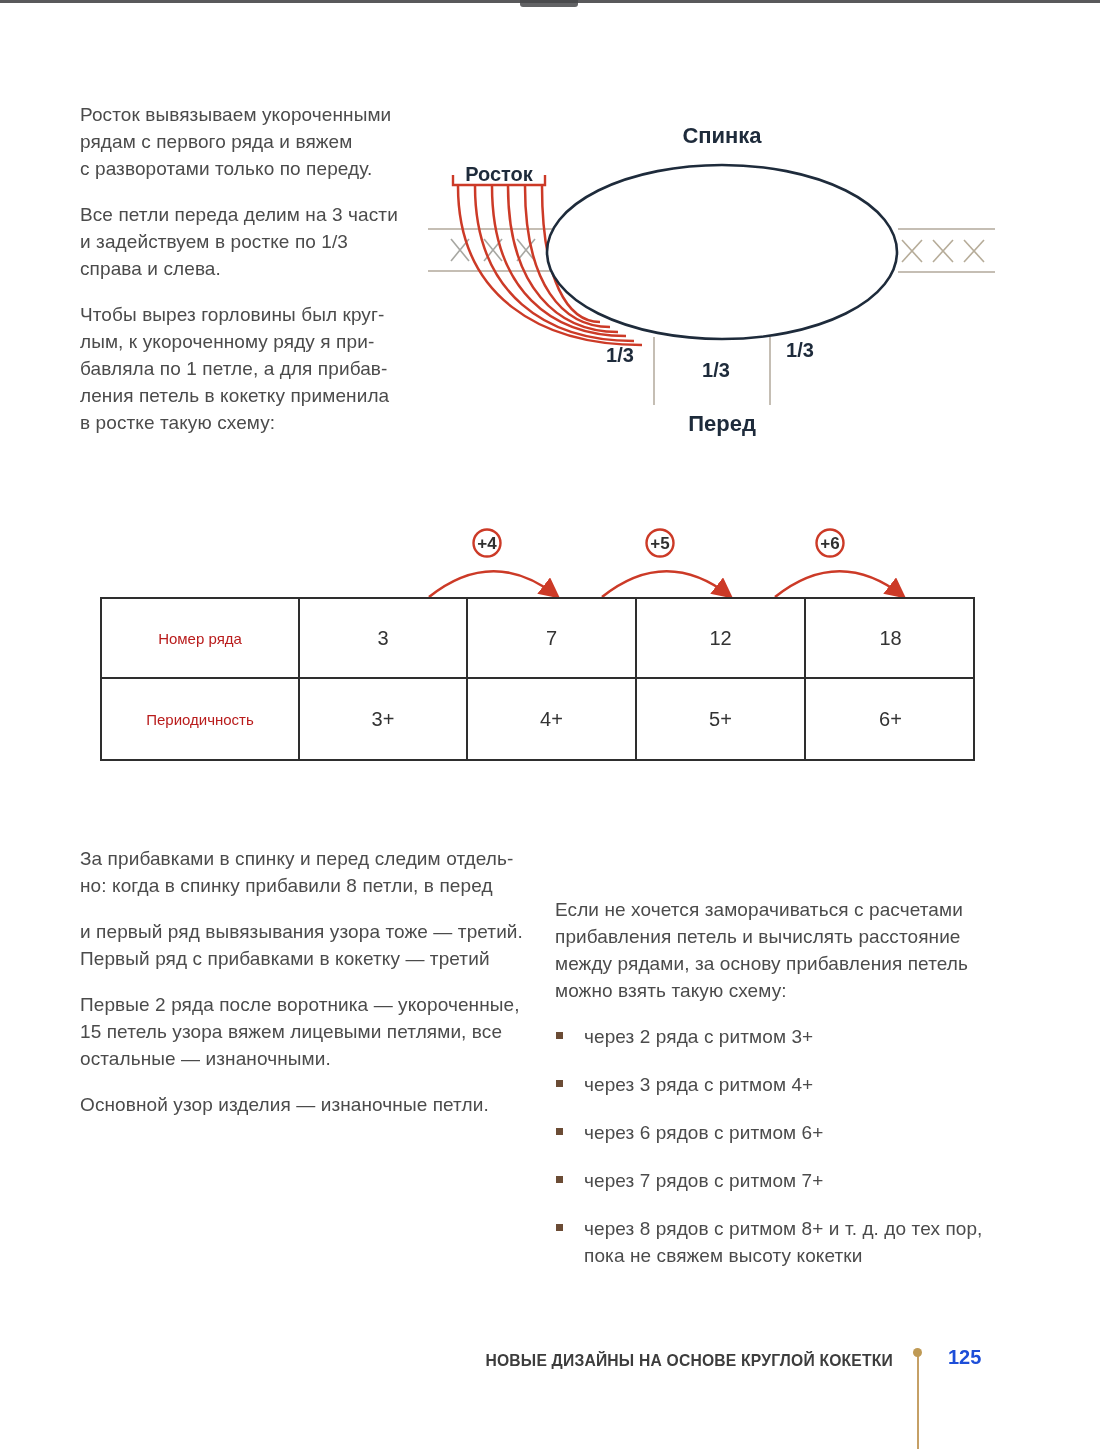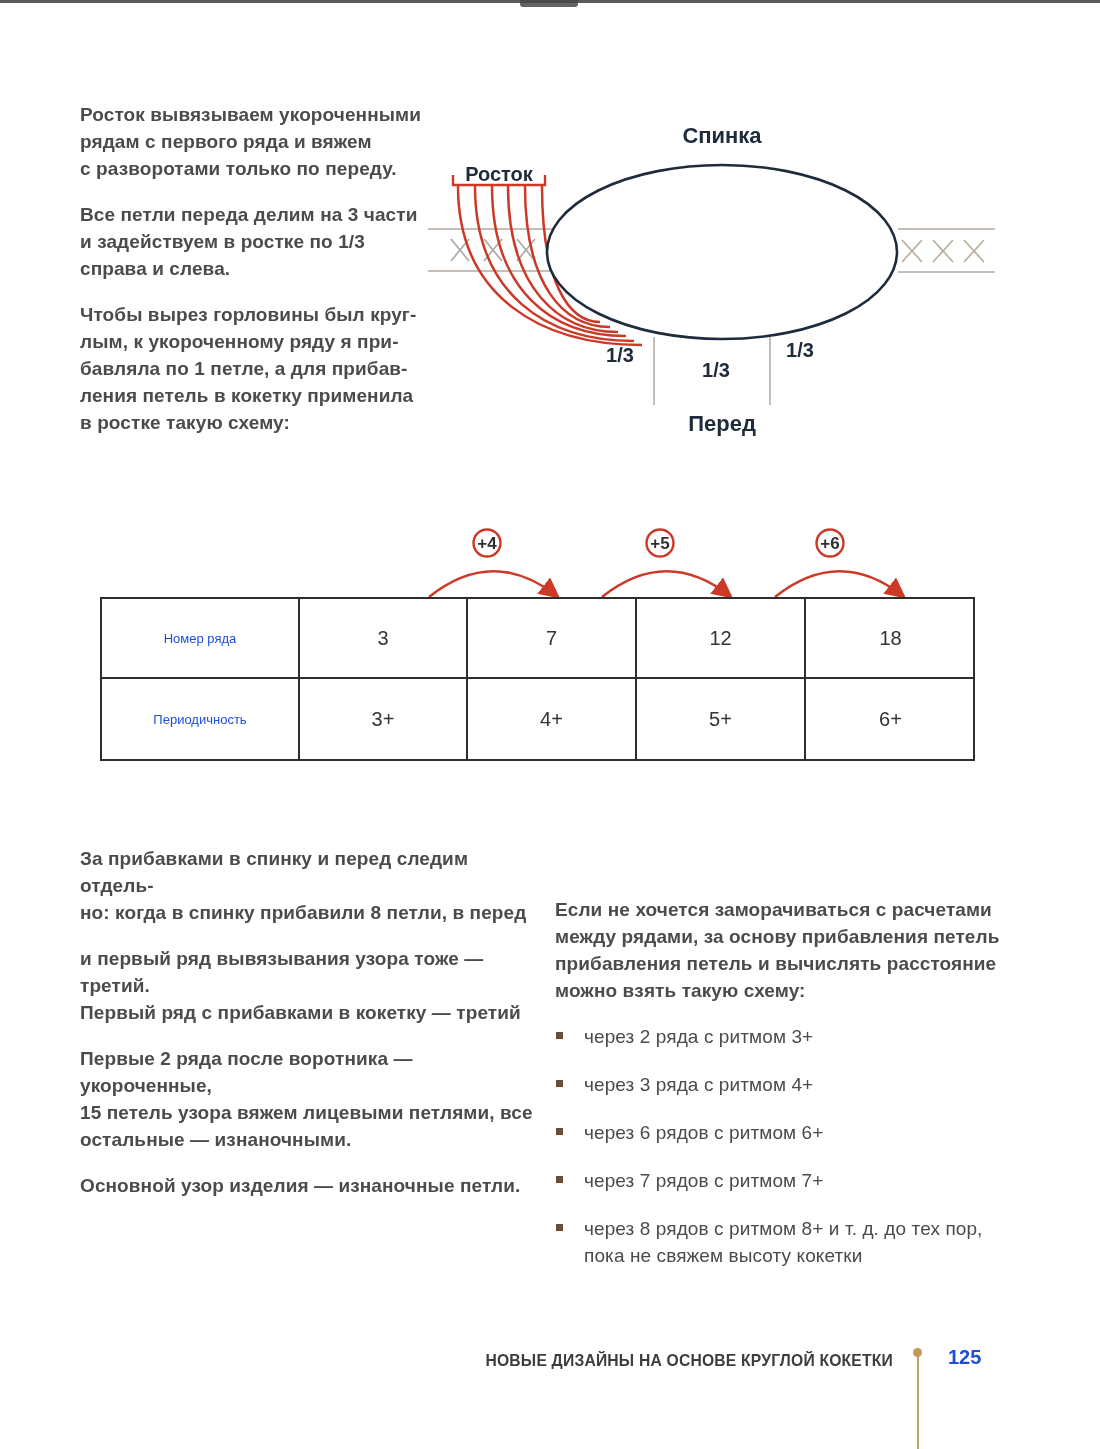--- a/index.html
+++ b/index.html
@@ -7,33 +7,33 @@
     width:1100px;height:1449px;position:relative;background:#ffffff;
     font-family:"Liberation Sans","DejaVu Sans",sans-serif;color:#4b4b4b;
     overflow:hidden;
   }
   .abs{position:absolute;}
   
   .topbar{left:0;top:0;width:1100px;height:3px;background:#59595b;}
   .topbar-notch{left:520px;top:0;width:58px;height:7px;background:#47484a;border-radius:0 0 3px 3px;opacity:.85;}
   
   .textcol{font-size:19px;line-height:27px;letter-spacing:.1px;}
-  .para{margin:0 0 19px 0;font-weight:bold;}
+  .para{margin:0 0 19px 0;}
   .para:last-child{margin-bottom:0;}
   
   .scheme-table{
     left:100px;top:597px;width:875px;
     border:2px solid #2e2e2e;box-sizing:border-box;
     display:grid;grid-template-columns:198px 168px 169px 169px 169px;
     grid-template-rows:80px 80px;background:#fff;
   }
   .scheme-cell{
     border-right:2px solid #2e2e2e;border-bottom:2px solid #2e2e2e;
     display:flex;align-items:center;justify-content:center;
-    font-size:13px;color:#1d4ed8;
+    font-size:15px;color:#b91c1c;
   }
   .scheme-cell.val{font-size:20px;color:#333;}
   .scheme-cell.c5{border-right:none;}
   .scheme-cell.r2{border-bottom:none;}
   
   .bullet-item{position:relative;padding-left:29px;margin-bottom:21px;}
   .bullet-item:last-child{margin-bottom:17px;}
   .bullet-sq{position:absolute;left:1px;top:9px;width:7px;height:7px;background:#6b4c35;}
   
   .footer-title{
@@ -170,22 +170,22 @@
     <div>остальные — изнаночными.</div>
   </div>
   <div class="para">
     <div>Основной узор изделия — изнаночные петли.</div>
   </div>
 </div>
 
 <div class="abs textcol" style="left:555px;top:896px;width:445px;">
   <div class="para">
     <div>Если не хочется заморачиваться с расчетами</div>
+    <div>прибавления петель и вычислять расстояние</div>
     <div>между рядами, за основу прибавления петель</div>
-    <div>прибавления петель и вычислять расстояние</div>
     <div>можно взять такую схему:</div>
   </div>
   <div style="margin-top:2px;">
     <div class="bullet-item">
       <span class="bullet-sq"></span>
       <div>через 2 ряда с ритмом 3+</div>
     </div>
     <div class="bullet-item">
       <span class="bullet-sq"></span>
       <div>через 3 ряда с ритмом 4+</div>

